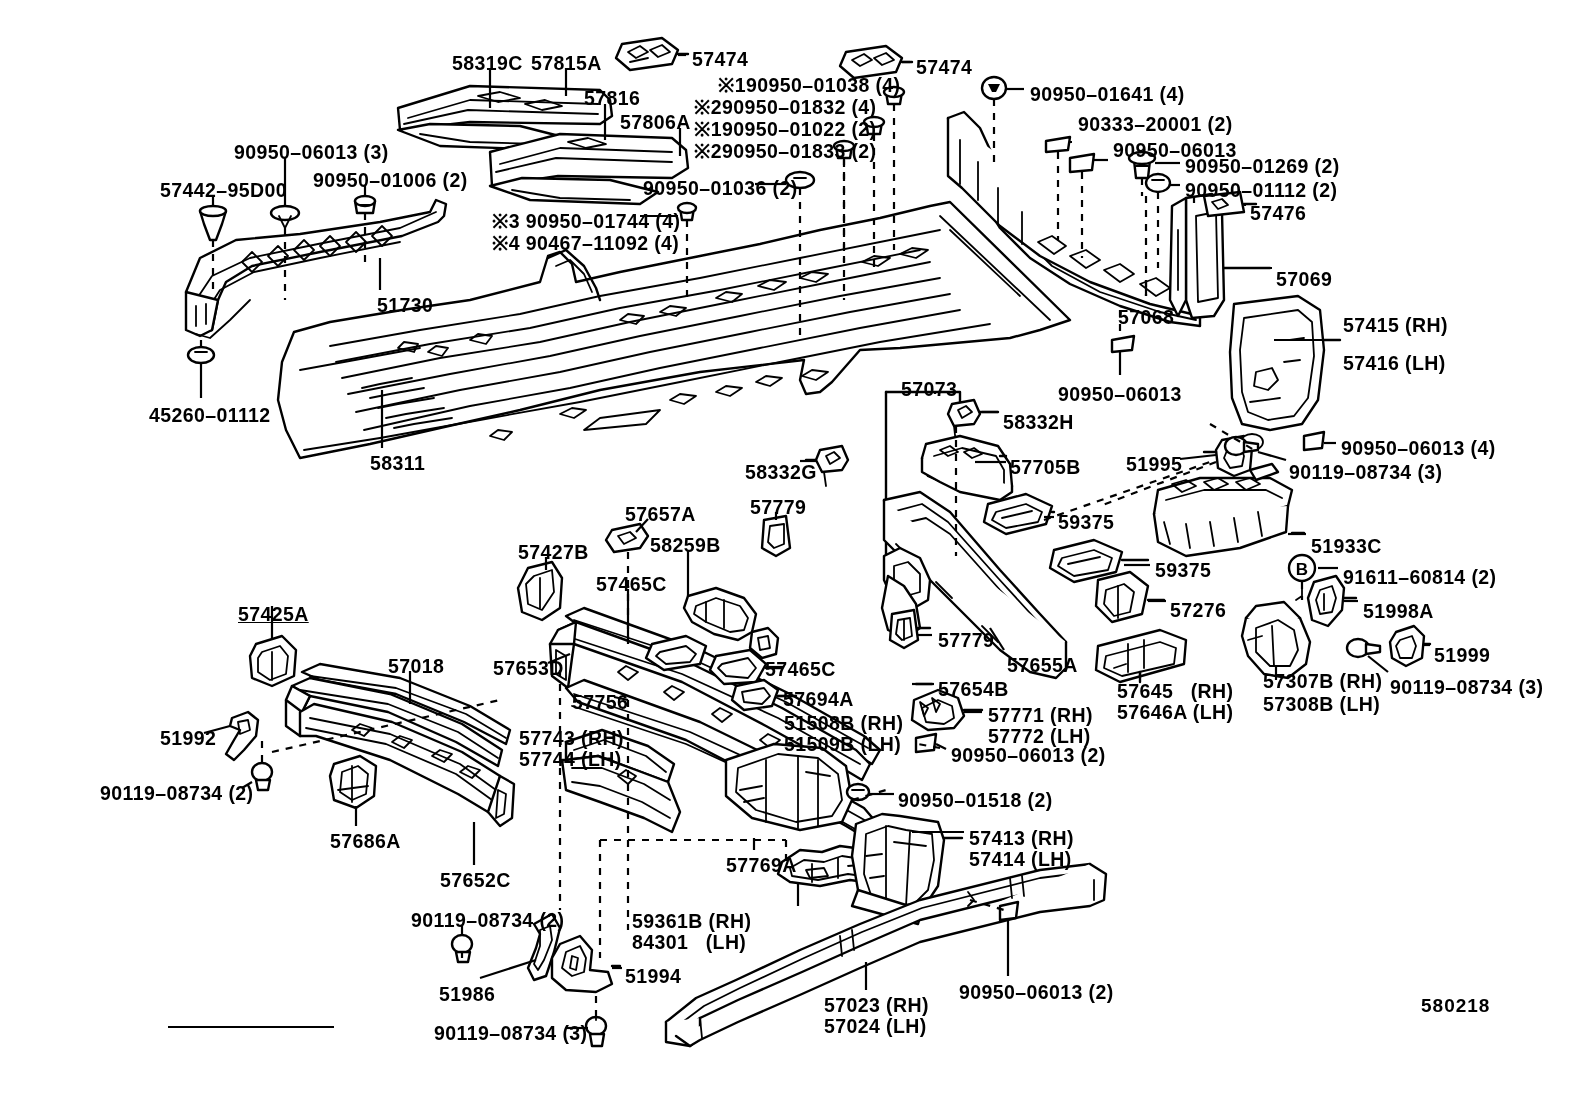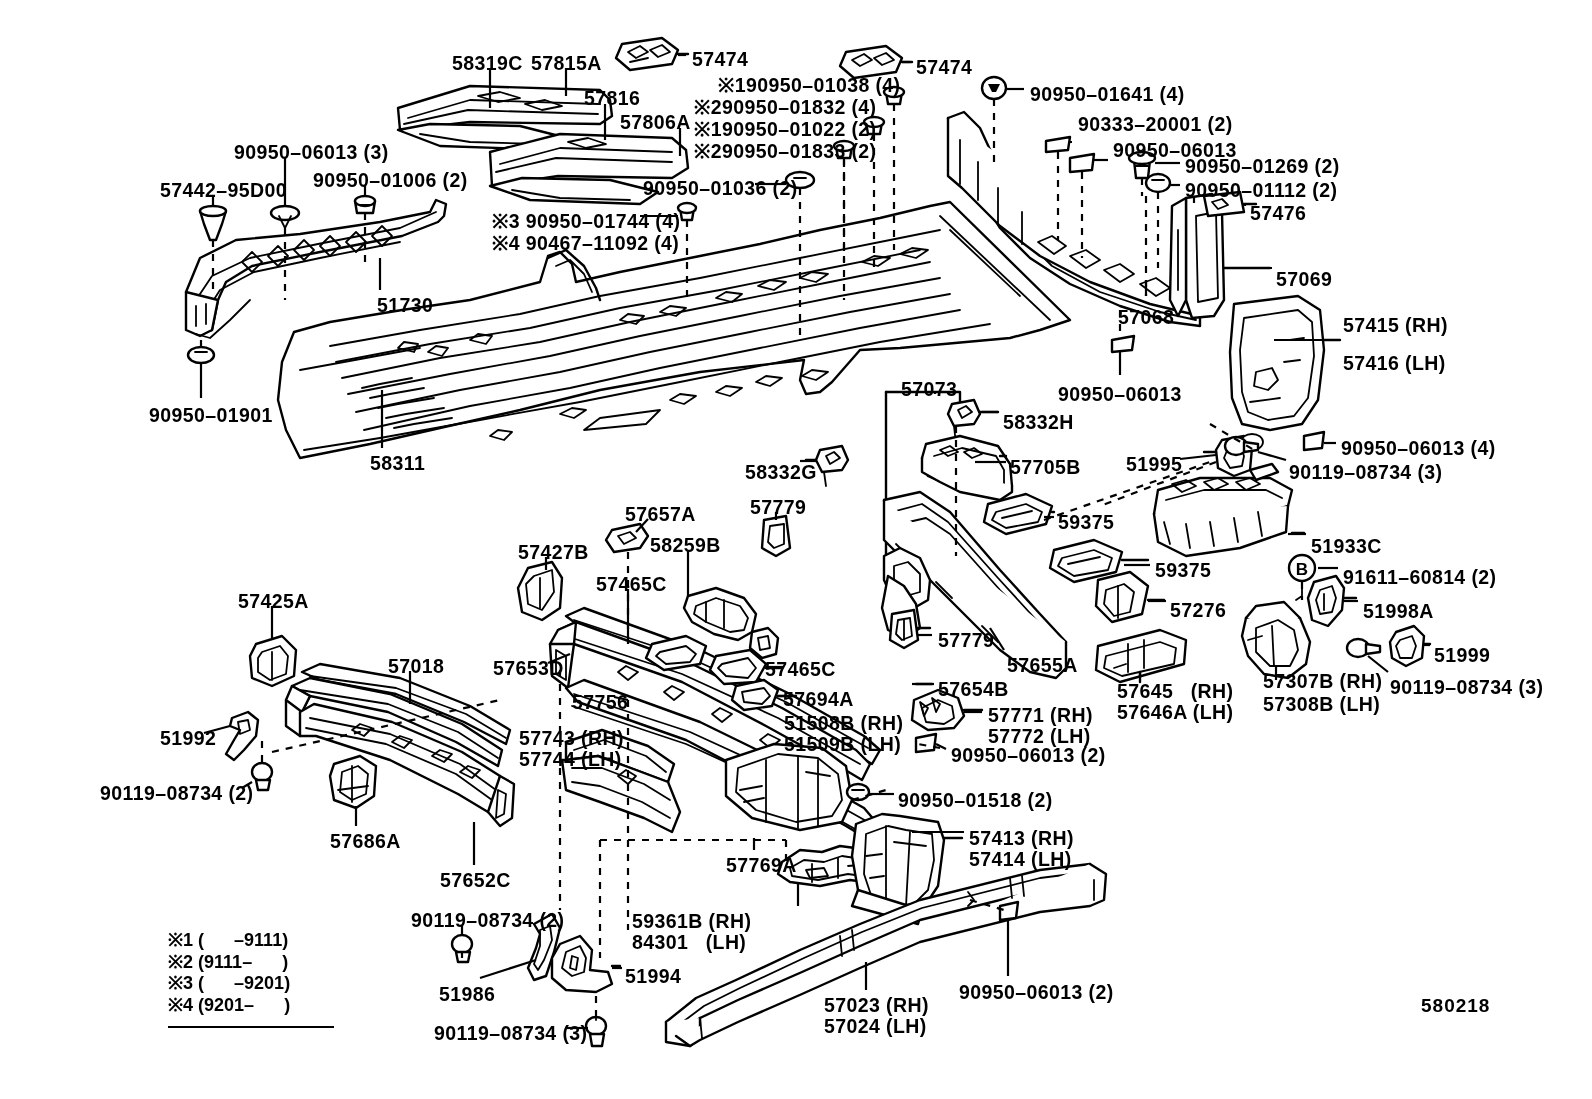--- a/index.html
+++ b/index.html
@@ -817,21 +817,21 @@
       <div class="lbl" style="left: 1343px; top: 566px;">91611–60814 (2)</div>
       <div class="lbl" style="left: 1363px; top: 600px;">51998A</div>
       <div class="lbl" style="left: 1434px; top: 644px;">51999</div>
       <div class="lbl" style="left: 1390px; top: 676px;">90119–08734 (3)</div>
       <div class="lbl" style="left: 1263px; top: 670px;">57307B (RH)</div>
       <div class="lbl" style="left: 1263px; top: 693px;">57308B (LH)</div>
       <div class="lbl" style="left: 234px; top: 141px;">90950–06013 (3)</div>
       <div class="lbl" style="left: 313px; top: 169px;">90950–01006 (2)</div>
       <div class="lbl" style="left: 160px; top: 179px;">57442–95D00</div>
       <div class="lbl" style="left: 377px; top: 294px;">51730</div>
-      <div class="lbl" style="left: 149px; top: 404px;">90950–01901</div>
+      <div class="lbl" style="left: 149px; top: 404px;">45260–01112</div>
       <div class="lbl" style="left: 370px; top: 452px;">58311</div>
       <div class="lbl" style="left: 643px; top: 177px;">90950–01036 (2)</div>
       <div class="lbl" style="left: 492px; top: 210px;">※3 90950–01744 (4)</div>
       <div class="lbl" style="left: 492px; top: 232px;">※4 90467–11092 (4)</div>
       <div class="lbl" style="left: 901px; top: 378px;">57073</div>
       <div class="lbl" style="left: 1003px; top: 411px;">58332H</div>
       <div class="lbl" style="left: 1010px; top: 456px;">57705B</div>
       <div class="lbl" style="left: 1058px; top: 511px;">59375</div>
       <div class="lbl" style="left: 1155px; top: 559px;">59375</div>
       <div class="lbl" style="left: 1170px; top: 599px;">57276</div>
@@ -853,41 +853,35 @@
       <div class="lbl" style="left: 988px; top: 704px;">57771 (RH)</div>
       <div class="lbl" style="left: 988px; top: 725px;">57772 (LH)</div>
       <div class="lbl" style="left: 519px; top: 727px;">57743 (RH)</div>
       <div class="lbl" style="left: 519px; top: 748px;">57744 (LH)</div>
       <div class="lbl" style="left: 951px; top: 744px;">90950–06013 (2)</div>
       <div class="lbl" style="left: 898px; top: 789px;">90950–01518 (2)</div>
       <div class="lbl" style="left: 1117px; top: 680px;">57645   (RH)</div>
       <div class="lbl" style="left: 1117px; top: 701px;">57646A (LH)</div>
       <div class="lbl" style="left: 969px; top: 827px;">57413 (RH)</div>
       <div class="lbl" style="left: 969px; top: 848px;">57414 (LH)</div>
-      <div class="lbl" style="left: 238px; top: 590px;">57425A</div>
+      <div class="lbl" style="left: 238px; top: 603px; text-decoration: underline;">57425A</div>
       <div class="lbl" style="left: 388px; top: 655px;">57018</div>
       <div class="lbl" style="left: 160px; top: 727px;">51992</div>
       <div class="lbl" style="left: 100px; top: 782px;">90119–08734 (2)</div>
       <div class="lbl" style="left: 330px; top: 830px;">57686A</div>
       <div class="lbl" style="left: 440px; top: 869px;">57652C</div>
       <div class="lbl" style="left: 411px; top: 909px;">90119–08734 (2)</div>
       <div class="lbl" style="left: 439px; top: 983px;">51986</div>
       <div class="lbl" style="left: 625px; top: 965px;">51994</div>
       <div class="lbl" style="left: 434px; top: 1022px;">90119–08734 (3)</div>
       <div class="lbl" style="left: 632px; top: 910px;">59361B (RH)</div>
       <div class="lbl" style="left: 632px; top: 931px;">84301   (LH)</div>
       <div class="lbl" style="left: 726px; top: 854px;">57769A</div>
       <div class="lbl" style="left: 959px; top: 981px;">90950–06013 (2)</div>
       <div class="lbl" style="left: 824px; top: 994px;">57023 (RH)</div>
       <div class="lbl" style="left: 824px; top: 1015px;">57024 (LH)</div>
     </div>
 
-  <div id="legend-box" style="position:absolute;left:168px;top:930px;">
-    <div class="lbl legend" style="position:relative;left:0;top:0;">※1 (      –9111)</div>
-    <div class="lbl legend" style="position:relative;left:0;top:0;">※2 (9111–      )</div>
-    <div class="lbl legend" style="position:relative;left:0;top:0;">※3 (      –9201)</div>
-    <div class="lbl legend" style="position:relative;left:0;top:0;">※4 (9201–      )</div>
-  </div>
   <div class="legendrule" style="left:168px;top:1026px;width:166px;"></div>
 
   <div class="lbl fig" style="left:1421px;top:995px;">580218</div>
 
 </div>
 
 </body></html>

